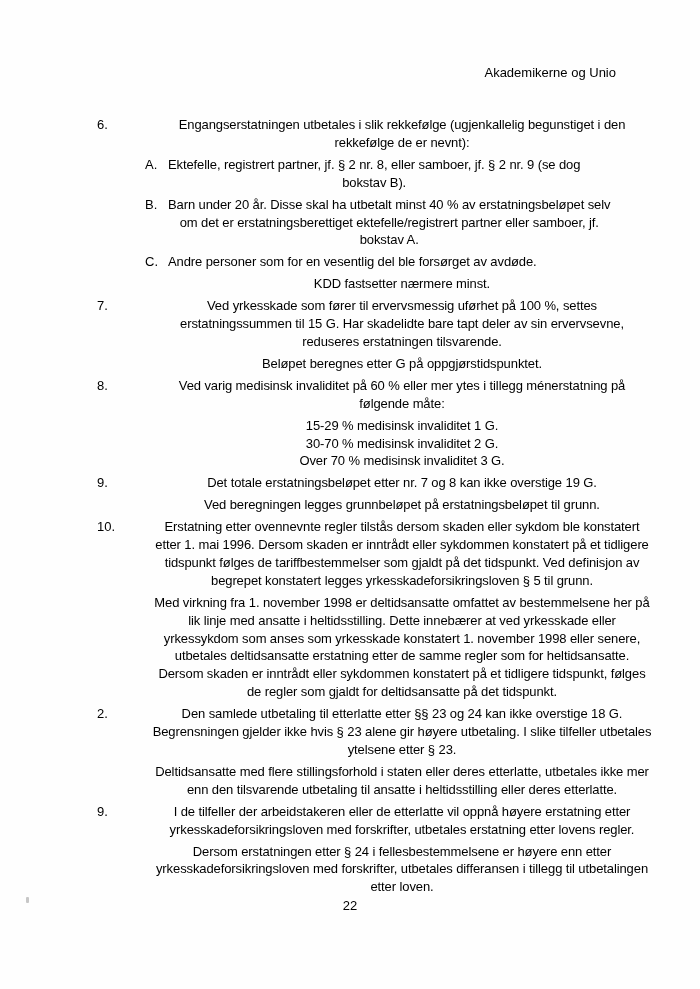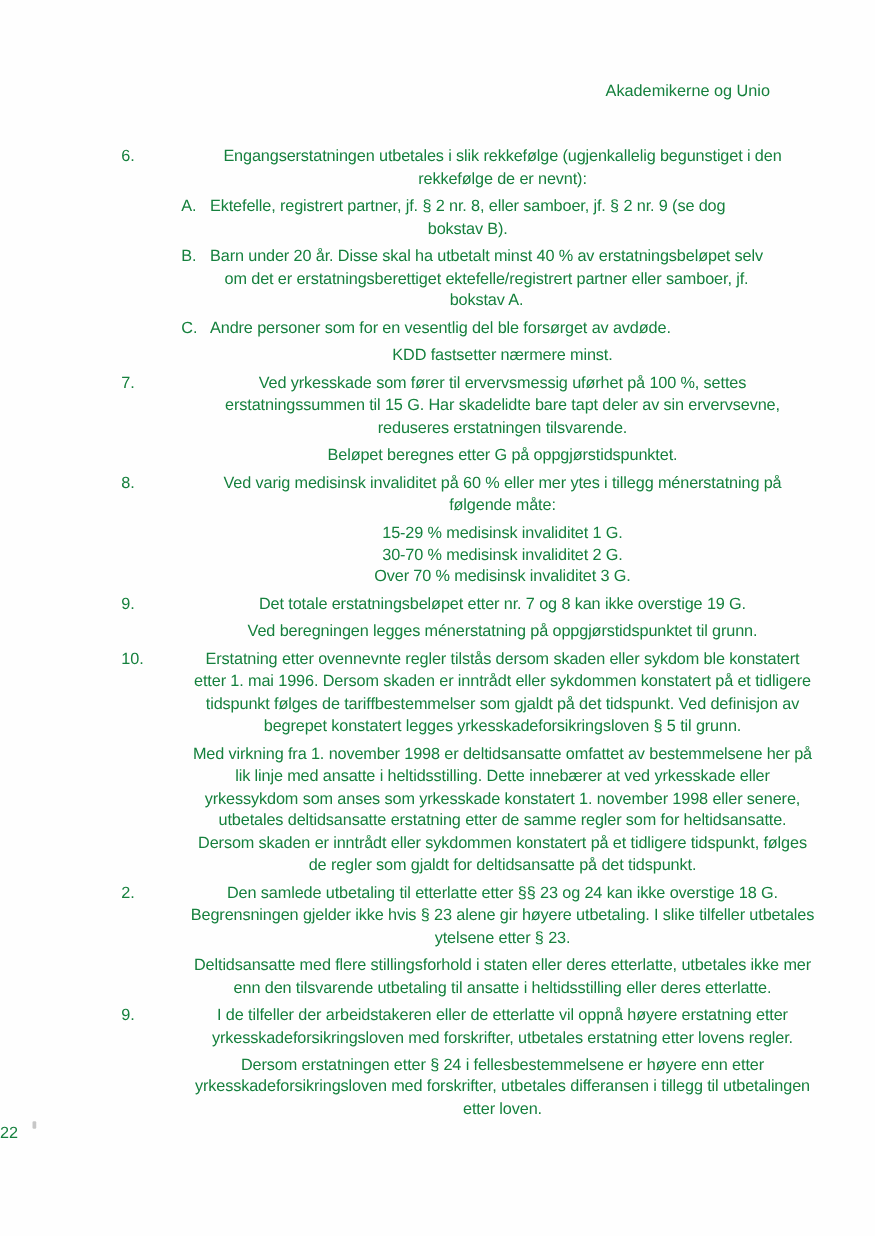--- a/index.html
+++ b/index.html
@@ -7,21 +7,21 @@
     padding: 0;
     background: #ffffff;
   }
   .page {
     position: relative;
     width: 700px;
     height: 989px;
     background: #fefefe;
     font-family: "Liberation Sans", sans-serif;
     font-size: 13px;
-    color: #15803d;
+    color: #000000;
     overflow: hidden;
   }
   .doc-header {
     position: absolute;
     top: 66px;
     right: 84px;
     line-height: 14px;
   }
   .content {
     position: absolute;
@@ -56,20 +56,21 @@
   .sub-letter {
     flex: 0 0 23px;
     width: 23px;
     line-height: 17.9px;
   }
   .page-number {
     position: absolute;
     top: 899px;
     left: 0;
     width: 100%;
+    text-align: center;
     line-height: 14px;
   }
   .scan-artifact {
     position: absolute;
     left: 26px;
     top: 897px;
     width: 3px;
     height: 6px;
     background: #c7c7c7;
     border-radius: 1px;
@@ -126,21 +127,21 @@
         <p class="para">15-29 % medisinsk invaliditet 1 G.
 30-70 % medisinsk invaliditet 2 G.
 Over 70 % medisinsk invaliditet 3 G.</p>
       </div>
     </div>
 
     <div class="item">
       <span class="item-num">9.</span>
       <div class="item-body">
         <p class="para">Det totale erstatningsbeløpet etter nr. 7 og 8 kan ikke overstige 19 G.</p>
-        <p class="para">Ved beregningen legges ménerstatning på oppgjørstidspunktet til grunn.</p>
+        <p class="para">Ved beregningen legges grunnbeløpet på erstatningsbeløpet til grunn.</p>
       </div>
     </div>
 
     <div class="item">
       <span class="item-num">10.</span>
       <div class="item-body">
         <p class="para">Erstatning etter ovennevnte regler tilstås dersom skaden eller sykdom ble konstatert
 etter 1. mai 1996. Dersom skaden er inntrådt eller sykdommen konstatert på et tidligere
 tidspunkt følges de tariffbestemmelser som gjaldt på det tidspunkt. Ved definisjon av
 begrepet konstatert legges yrkesskadeforsikringsloven § 5 til grunn.</p>

